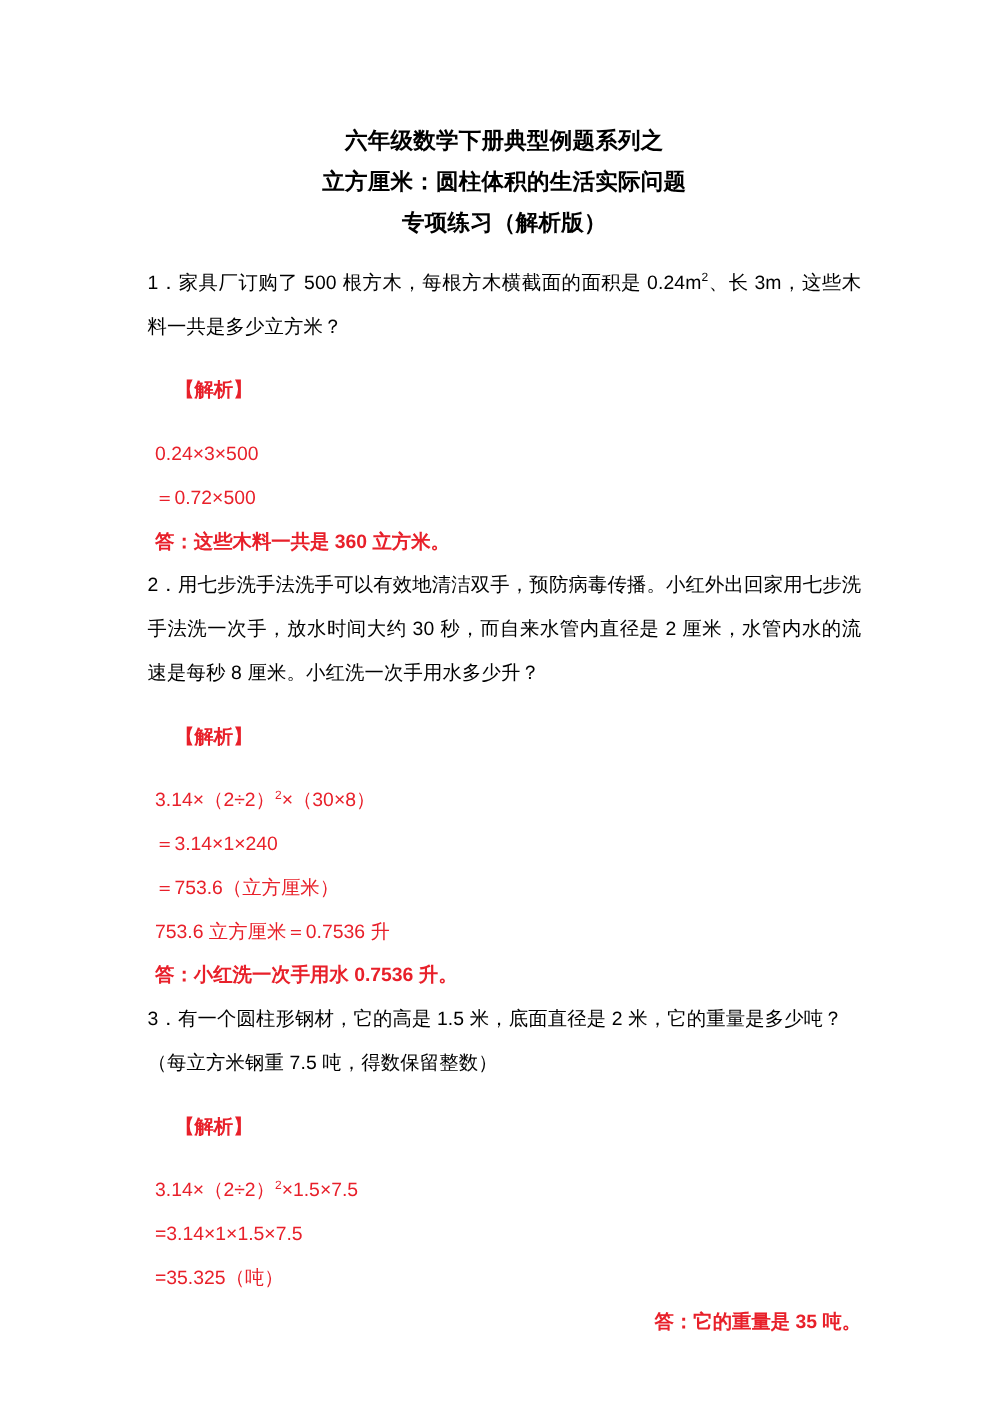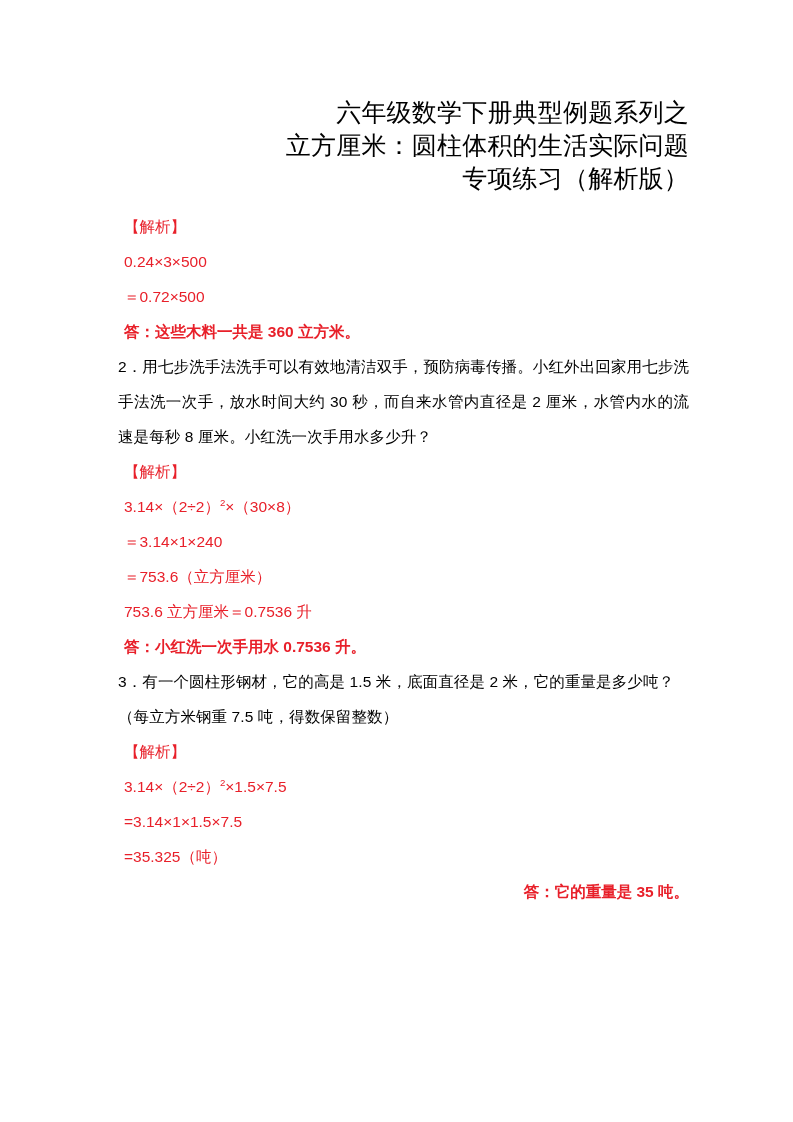--- a/index.html
+++ b/index.html
@@ -19,43 +19,42 @@
     width: 793px;
     height: 1122px;
     box-sizing: border-box;
     padding: 96px 104px 0 118px;
   }
   .title-block {
     text-align: center;
     margin: 0 0 14px 0;
   }
   .title-line {
-    font-size: 25px;
-    font-weight: normal;
+    font-size: 18px;
+    font-weight: bold;
     line-height: 33px;
     letter-spacing: 0.2px;
     color: #000000;
     white-space: nowrap;
-    text-align: right;
   }
   .q-text {
     font-size: 15.5px;
     line-height: 35px;
     color: #000000;
     text-align: justify;
     text-justify: inter-ideograph;
     margin: 0;
     letter-spacing: 0.1px;
   }
   .sol-label {
     font-size: 15.5px;
     line-height: 35px;
-    font-weight: normal;
+    font-weight: bold;
     color: #e8202a;
-    margin: 0;
+    margin: 16px;
     padding-left: 6px;
   }
   .sol-line {
     font-size: 15.5px;
     line-height: 35px;
     color: #e8202a;
     margin: 0;
     padding-left: 6px;
     white-space: nowrap;
   }
@@ -80,20 +79,21 @@
 
 <div class="page">
 
   <div class="title-block">
     <div class="title-line">六年级数学下册典型例题系列之</div>
     <div class="title-line">立方厘米：圆柱体积的生活实际问题</div>
     <div class="title-line">专项练习（解析版）</div>
   </div>
 
   <div class="block">
+    <p class="q-text"><span>1．家具厂订购了 500 根方木，每根方木横截面的面积是 0.24m</span><sup>2</sup><span>、长 3m，这些木料一共是多少立方米？</span></p>
     <p class="sol-label">【解析】</p>
     <p class="sol-line">0.24×3×500</p>
     <p class="sol-line">＝0.72×500</p>
     <p class="sol-line answer">答：这些木料一共是 360 立方米。</p>
   </div>
 
   <div class="block">
     <p class="q-text">2．用七步洗手法洗手可以有效地清洁双手，预防病毒传播。小红外出回家用七步洗手法洗一次手，放水时间大约 30 秒，而自来水管内直径是 2 厘米，水管内水的流速是每秒 8 厘米。小红洗一次手用水多少升？</p>
     <p class="sol-label">【解析】</p>
     <p class="sol-line"><span>3.14×（2÷2）</span><sup>2</sup><span>×（30×8）</span></p>

